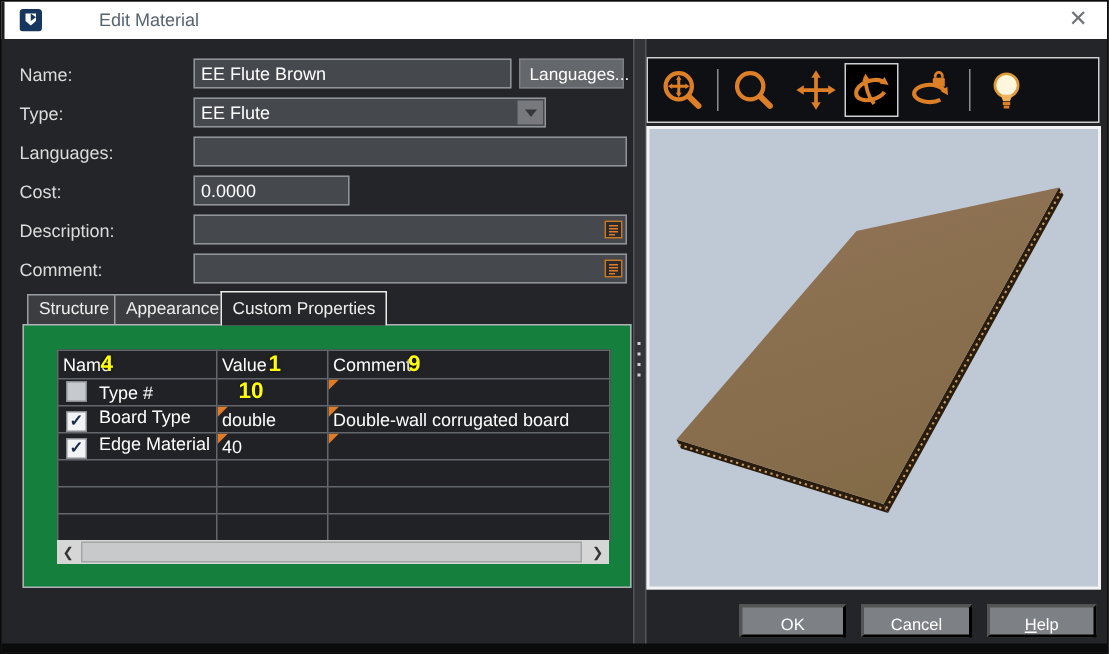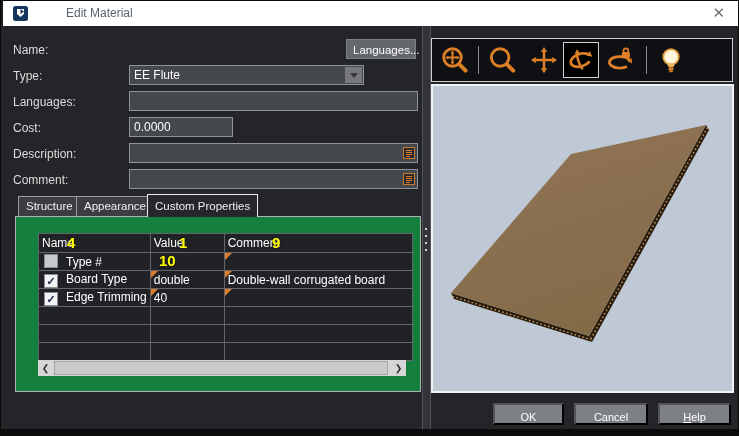--- a/index.html
+++ b/index.html
@@ -77,20 +77,23 @@
     <svg class="app-icon" viewBox="0 0 15 15">
       <rect x="0" y="0" width="15" height="15" rx="2.5" fill="#17365e"></rect>
       <polygon points="4,3 11,3 11,8 7.5,11 4,8" fill="#ffffff"></polygon>
       <polygon points="7.5,3 11,5.5 7.5,8" fill="#17365e"></polygon>
     </svg>
     <span class="title-text">Edit Material</span>
     <span class="close-btn">✕</span>
   </div>
 
   <span class="flabel" style="top:42px">Name:</span>
+  <div class="field" style="top:38px;width:212px">
+    <span>EE Flute Brown</span>
+  </div>
   <button class="lang-btn" style="top:38px">Languages...</button>
 
   <span class="flabel" style="top:68px">Type:</span>
   <div class="field" style="top:64px;width:235px">
     <span>EE Flute</span>
     <span class="dd-arrow"></span>
   </div>
 
   <span class="flabel" style="top:94px">Languages:</span>
   <div class="field" style="top:90px;width:289px">
@@ -145,21 +148,21 @@
         <td><span class="cb unchecked"></span><span>Type #</span></td>
         <td><span></span></td>
         <td><span class="mark"></span><span></span></td>
       </tr>
       <tr>
         <td><span class="cb checked">✓</span><span>Board Type</span></td>
         <td><span class="mark"></span><span>double</span></td>
         <td><span class="mark"></span><span>Double-wall corrugated board</span></td>
       </tr>
       <tr>
-        <td><span class="cb checked">✓</span><span>Edge Trimming</span></td>
+        <td><span class="cb checked">✓</span><span>Edge Material</span></td>
         <td><span class="mark"></span><span>40</span></td>
         <td><span class="mark"></span><span></span></td>
       </tr>
       <tr>
             <td></td>
             <td></td>
             <td></td>
           </tr>
       <tr>
             <td></td>

